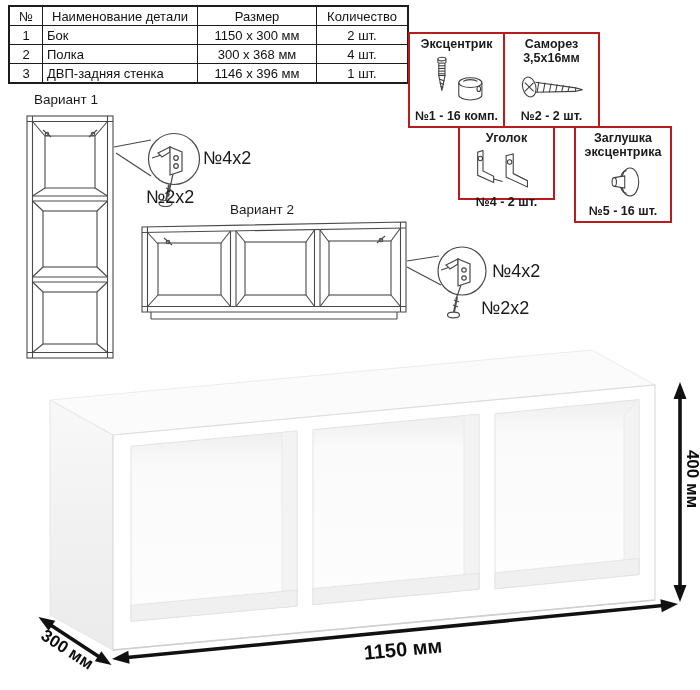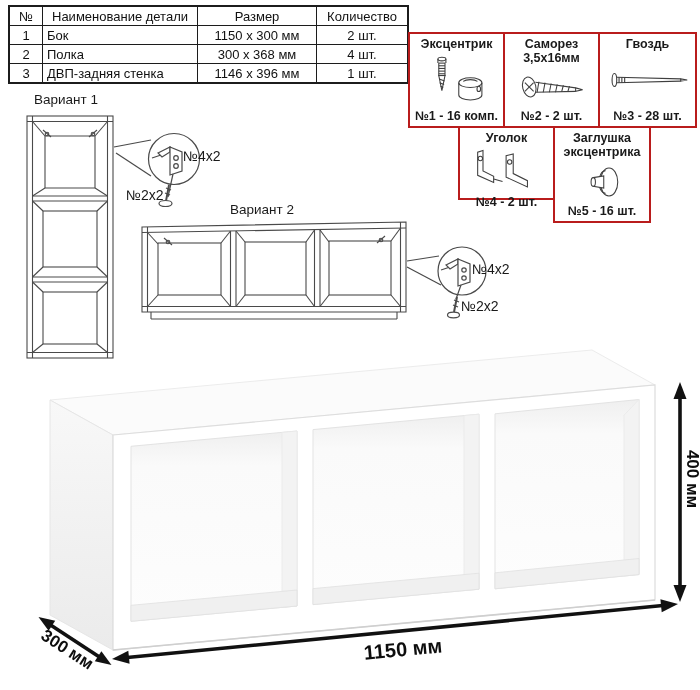--- a/index.html
+++ b/index.html
@@ -17,21 +17,21 @@
   table.parts thead th{text-align:center;}
   
   .hwcell{position:absolute;border:2px solid #b91c1c;background:#fff;box-sizing:border-box;
           display:flex;flex-direction:column;align-items:center;}
   .hwname{font-size:12.5px;font-weight:bold;text-align:center;line-height:1.12;padding-top:3px;}
   .hwicon{flex:1;display:flex;align-items:center;justify-content:center;}
   .hwqty{font-size:12.5px;font-weight:bold;text-align:right;padding-bottom:3px;}
   
   .lbl{position:absolute;font-weight:normal;white-space:nowrap;}
   .v-title{font-size:13.5px;}
-  .callout-lbl{font-size:14px;}
+  .callout-lbl{font-size:18px;margin-left:20px;}
   .dim{position:absolute;font-weight:bold;text-align:center;white-space:nowrap;color:#0d0d0d;}
   .dim-w{left:333px;top:638px;width:140px;font-size:20px;transform:rotate(-5.5deg);}
   .dim-d{left:25px;top:640px;width:84px;font-size:17px;transform:rotate(33deg);}
   .dim-h{left:654px;top:469px;width:76px;height:20px;font-size:17px;transform:rotate(90deg);}
   svg.linework{position:absolute;left:0;top:0;}
 </style>
 </head>
 <body>
 
 <div class="sheet">
@@ -281,51 +281,36 @@
         <line x1="44" y1="20" x2="42" y2="30"></line>
           <line x1="51" y1="21" x2="49" y2="30"></line>
         <line x1="58" y1="22" x2="56" y2="29.5"></line>
           <line x1="65" y1="23" x2="63" y2="29.5"></line>
         <polygon points="72,25 80,27.2 72,29"></polygon>
       </svg>
     </div>
     <div class="hwqty">№2 - 2 шт.</div>
   </div>
 
-  <div class="hwcell" style="left:598px;top:32px;width:99px;height:96px;">
-    <div class="hwname">Гвоздь</div>
-    <div class="hwicon">
-      <svg width="84" height="30" viewBox="0 0 90 32" stroke="#3f3f3f" stroke-width="1.2" fill="none">
-        <ellipse cx="9" cy="16" rx="2.5" ry="7"></ellipse>
-        <line x1="11.5" y1="13" x2="80" y2="14.8"></line>
-          <line x1="11.5" y1="19" x2="80" y2="17.2"></line>
-        <polygon points="80,14.8 87,16 80,17.2"></polygon>
-        <line x1="14" y1="13" x2="14" y2="19"></line>
-          <line x1="17" y1="13" x2="17" y2="19"></line>
-          <line x1="20" y1="13" x2="20" y2="19"></line>
-      </svg>
-    </div>
-    <div class="hwqty">№3 - 28 шт.</div>
-  </div>
 
   <div class="hwcell" style="left:458px;top:126px;width:97px;height:74px;">
     <div class="hwname">Уголок</div>
     <div class="hwicon">
       <svg width="80" height="50" viewBox="0 0 90 56" stroke="#3f3f3f" stroke-width="1.2" fill="none">
         <path d="M12,8 L12,34 L30,42 L30,35 L18,29 L18,6 Z" fill="#fff"></path>
         <circle cx="15" cy="15" r="2.5"></circle>
         <path d="M44,12 L44,36 L68,47 L68,40 L52,32 L52,10 Z" fill="#fff"></path>
         <circle cx="48" cy="19" r="2.5"></circle>
         <line x1="30" y1="38" x2="40" y2="41"></line>
       </svg>
     </div>
     <div class="hwqty">№4 - 2 шт.</div>
   </div>
 
-  <div class="hwcell" style="left:553px;top:126px;width:98px;height:97px;">
+  <div class="hwcell" style="left:574px;top:126px;width:98px;height:97px;">
     <div class="hwname">Заглушка эксцентрика</div>
     <div class="hwicon">
       <svg width="70" height="44" viewBox="0 0 80 50" stroke="#3f3f3f" stroke-width="1.2" fill="none">
         <ellipse cx="48" cy="25" rx="10" ry="16" fill="#fff"></ellipse>
         <path d="M44,12 A7,12 0 0 0 44,38"></path>
         <polygon points="30,20 42,18 42,32 30,30" fill="#fff"></polygon>
         <ellipse cx="30" cy="25" rx="2.5" ry="5" fill="#fff"></ellipse>
       </svg>
     </div>
     <div class="hwqty">№5 - 16 шт.</div>

